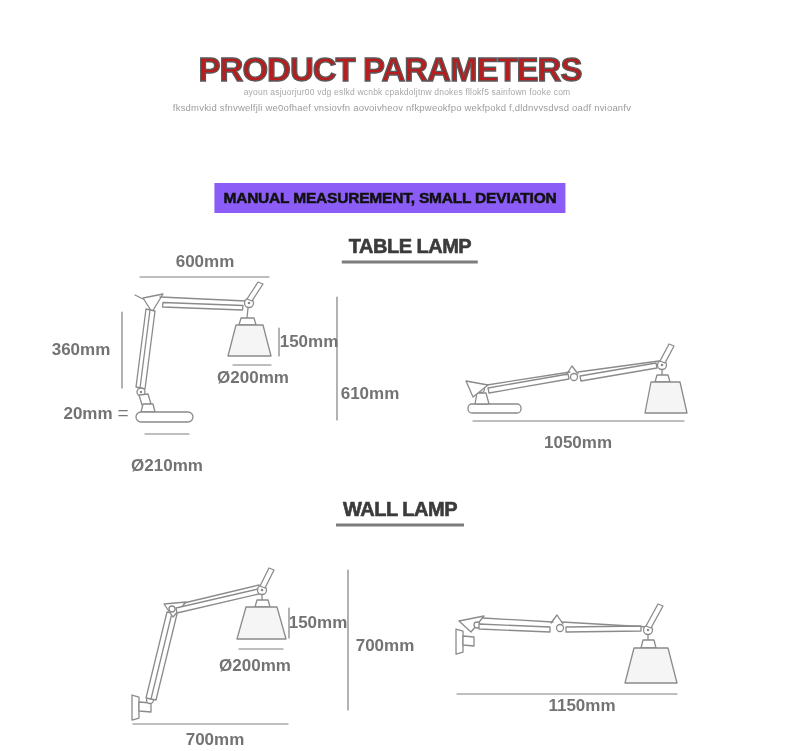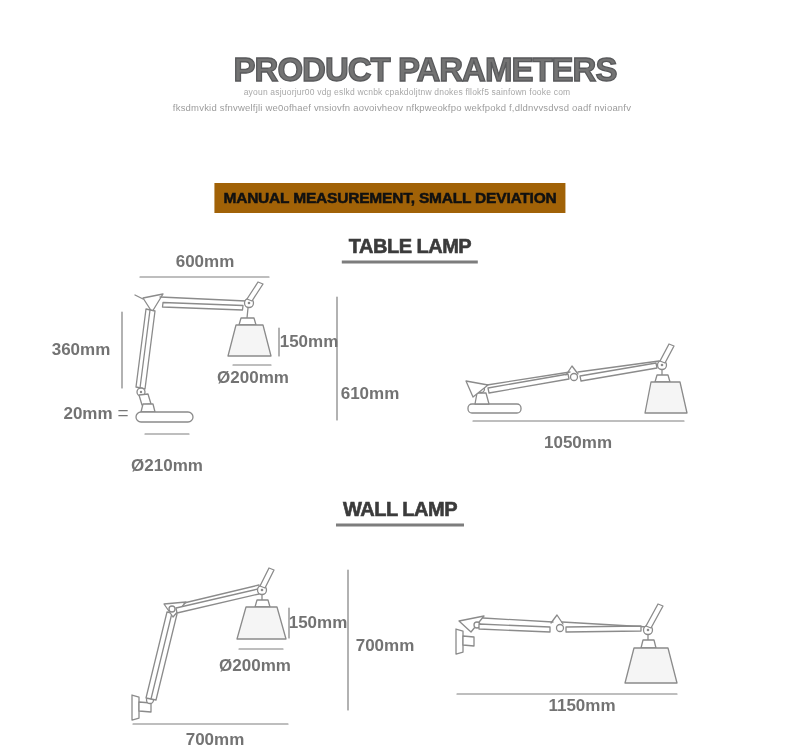--- a/index.html
+++ b/index.html
@@ -3,21 +3,21 @@
 <meta charset="utf-8">
 <style>
   html,body { margin:0; padding:0; background:#fff; }
   .page {
     position:relative; width:800px; height:751px; overflow:hidden;
     background:#fff; font-family:"Liberation Sans", sans-serif;
   }
   .abs { position:absolute; transform:translate(-50%,-50%); white-space:nowrap; }
   .title {
     font-size:33px; font-weight:bold; letter-spacing:-1px;
-    color:#737373;margin-left:35px; -webkit-text-stroke:1.3px #58595b;
+    color:#b91c1c; -webkit-text-stroke:1.3px #58595b;
   }
   .sub1 { font-size:8.5px; color:#a8a8a8; letter-spacing:.2px;padding-left:8px; }
   .sub2 { font-size:9.5px; color:#9c9c9c; letter-spacing:.2px; }
   .banner {
     position:absolute; left:390px; top:183px; transform:translateX(-50%);
     background:#f3ee00; color:#111; font-size:15.5px; font-weight:bold;
     -webkit-text-stroke:.5px #111; padding:6px 9px; letter-spacing:-.2px;
   }
   .section-heading {
     font-size:20px; font-weight:bold; letter-spacing:-.5px; color:#3b3b3b;
@@ -30,21 +30,21 @@
 </style>
 </head>
 <body>
 
 <div class="page">
 
   <div class="abs title" style="left:390px; top:70px;">PRODUCT PARAMETERS</div>
   <div class="abs sub1" style="left:403px; top:92px;">ayoun asjuorjur00 vdg eslkd wcnbk cpakdoljtnw dnokes fllokf5 sainfown fooke com</div>
   <div class="abs sub2" style="left:402px; top:107px;">fksdmvkid sfnvwelfjli we0ofhaef vnsiovfn aovoivheov nfkpweokfpo wekfpokd f,dldnvvsdvsd oadf nvioanfv</div>
 
-  <div class="banner" style="background-color: #a16207;">MANUAL MEASUREMENT, SMALL DEVIATION</div>
+  <div class="banner" style="background-color: #8b5cf6;">MANUAL MEASUREMENT, SMALL DEVIATION</div>
 
   <div class="abs section-heading" style="left:400px; top:512px;">WALL LAMP</div>
   <div class="abs section-heading" style="left:410px; top:249px;">TABLE LAMP</div>
 
   <svg class="draw" width="800" height="751" viewBox="0 0 800 751" fill="none" stroke="#8b8b8b" stroke-width="1.3" stroke-linejoin="round" stroke-linecap="round">
 
     <g>
       <polygon points="143,298 163,294 152,312" fill="#fff"></polygon>
       <line x1="143" y1="299" x2="135" y2="295"></line>
       <line x1="160" y1="297" x2="246" y2="301"></line>

